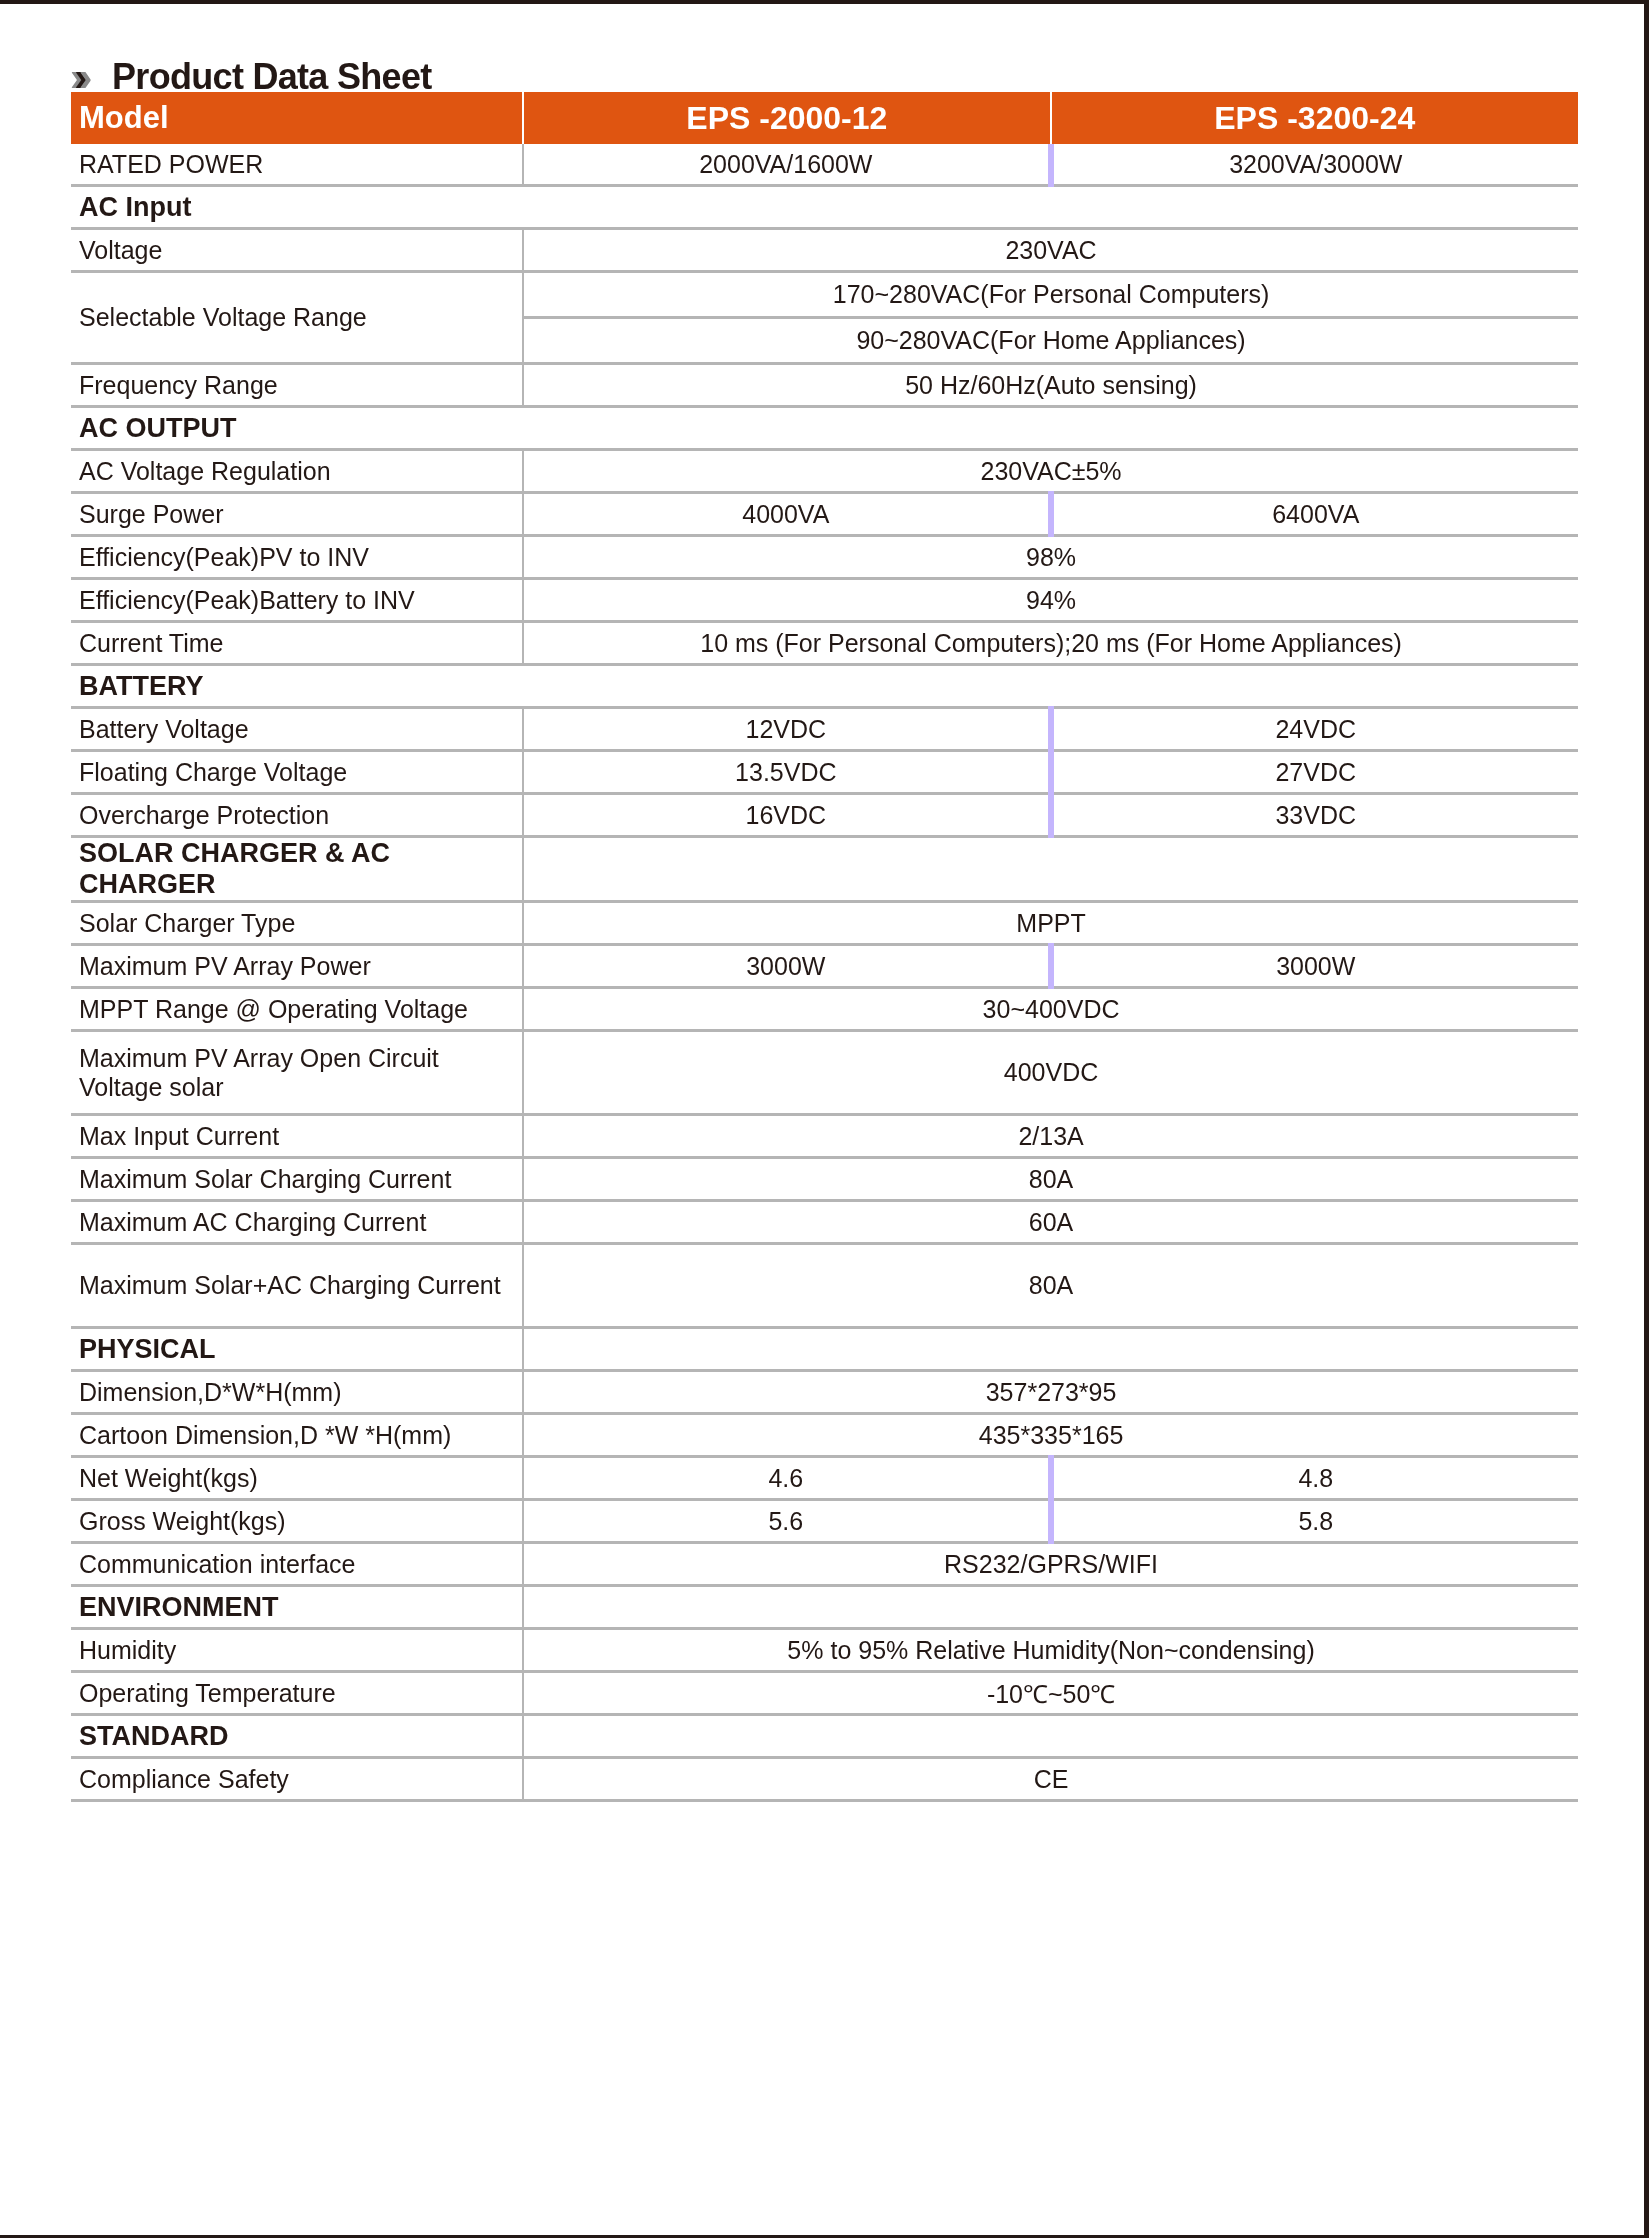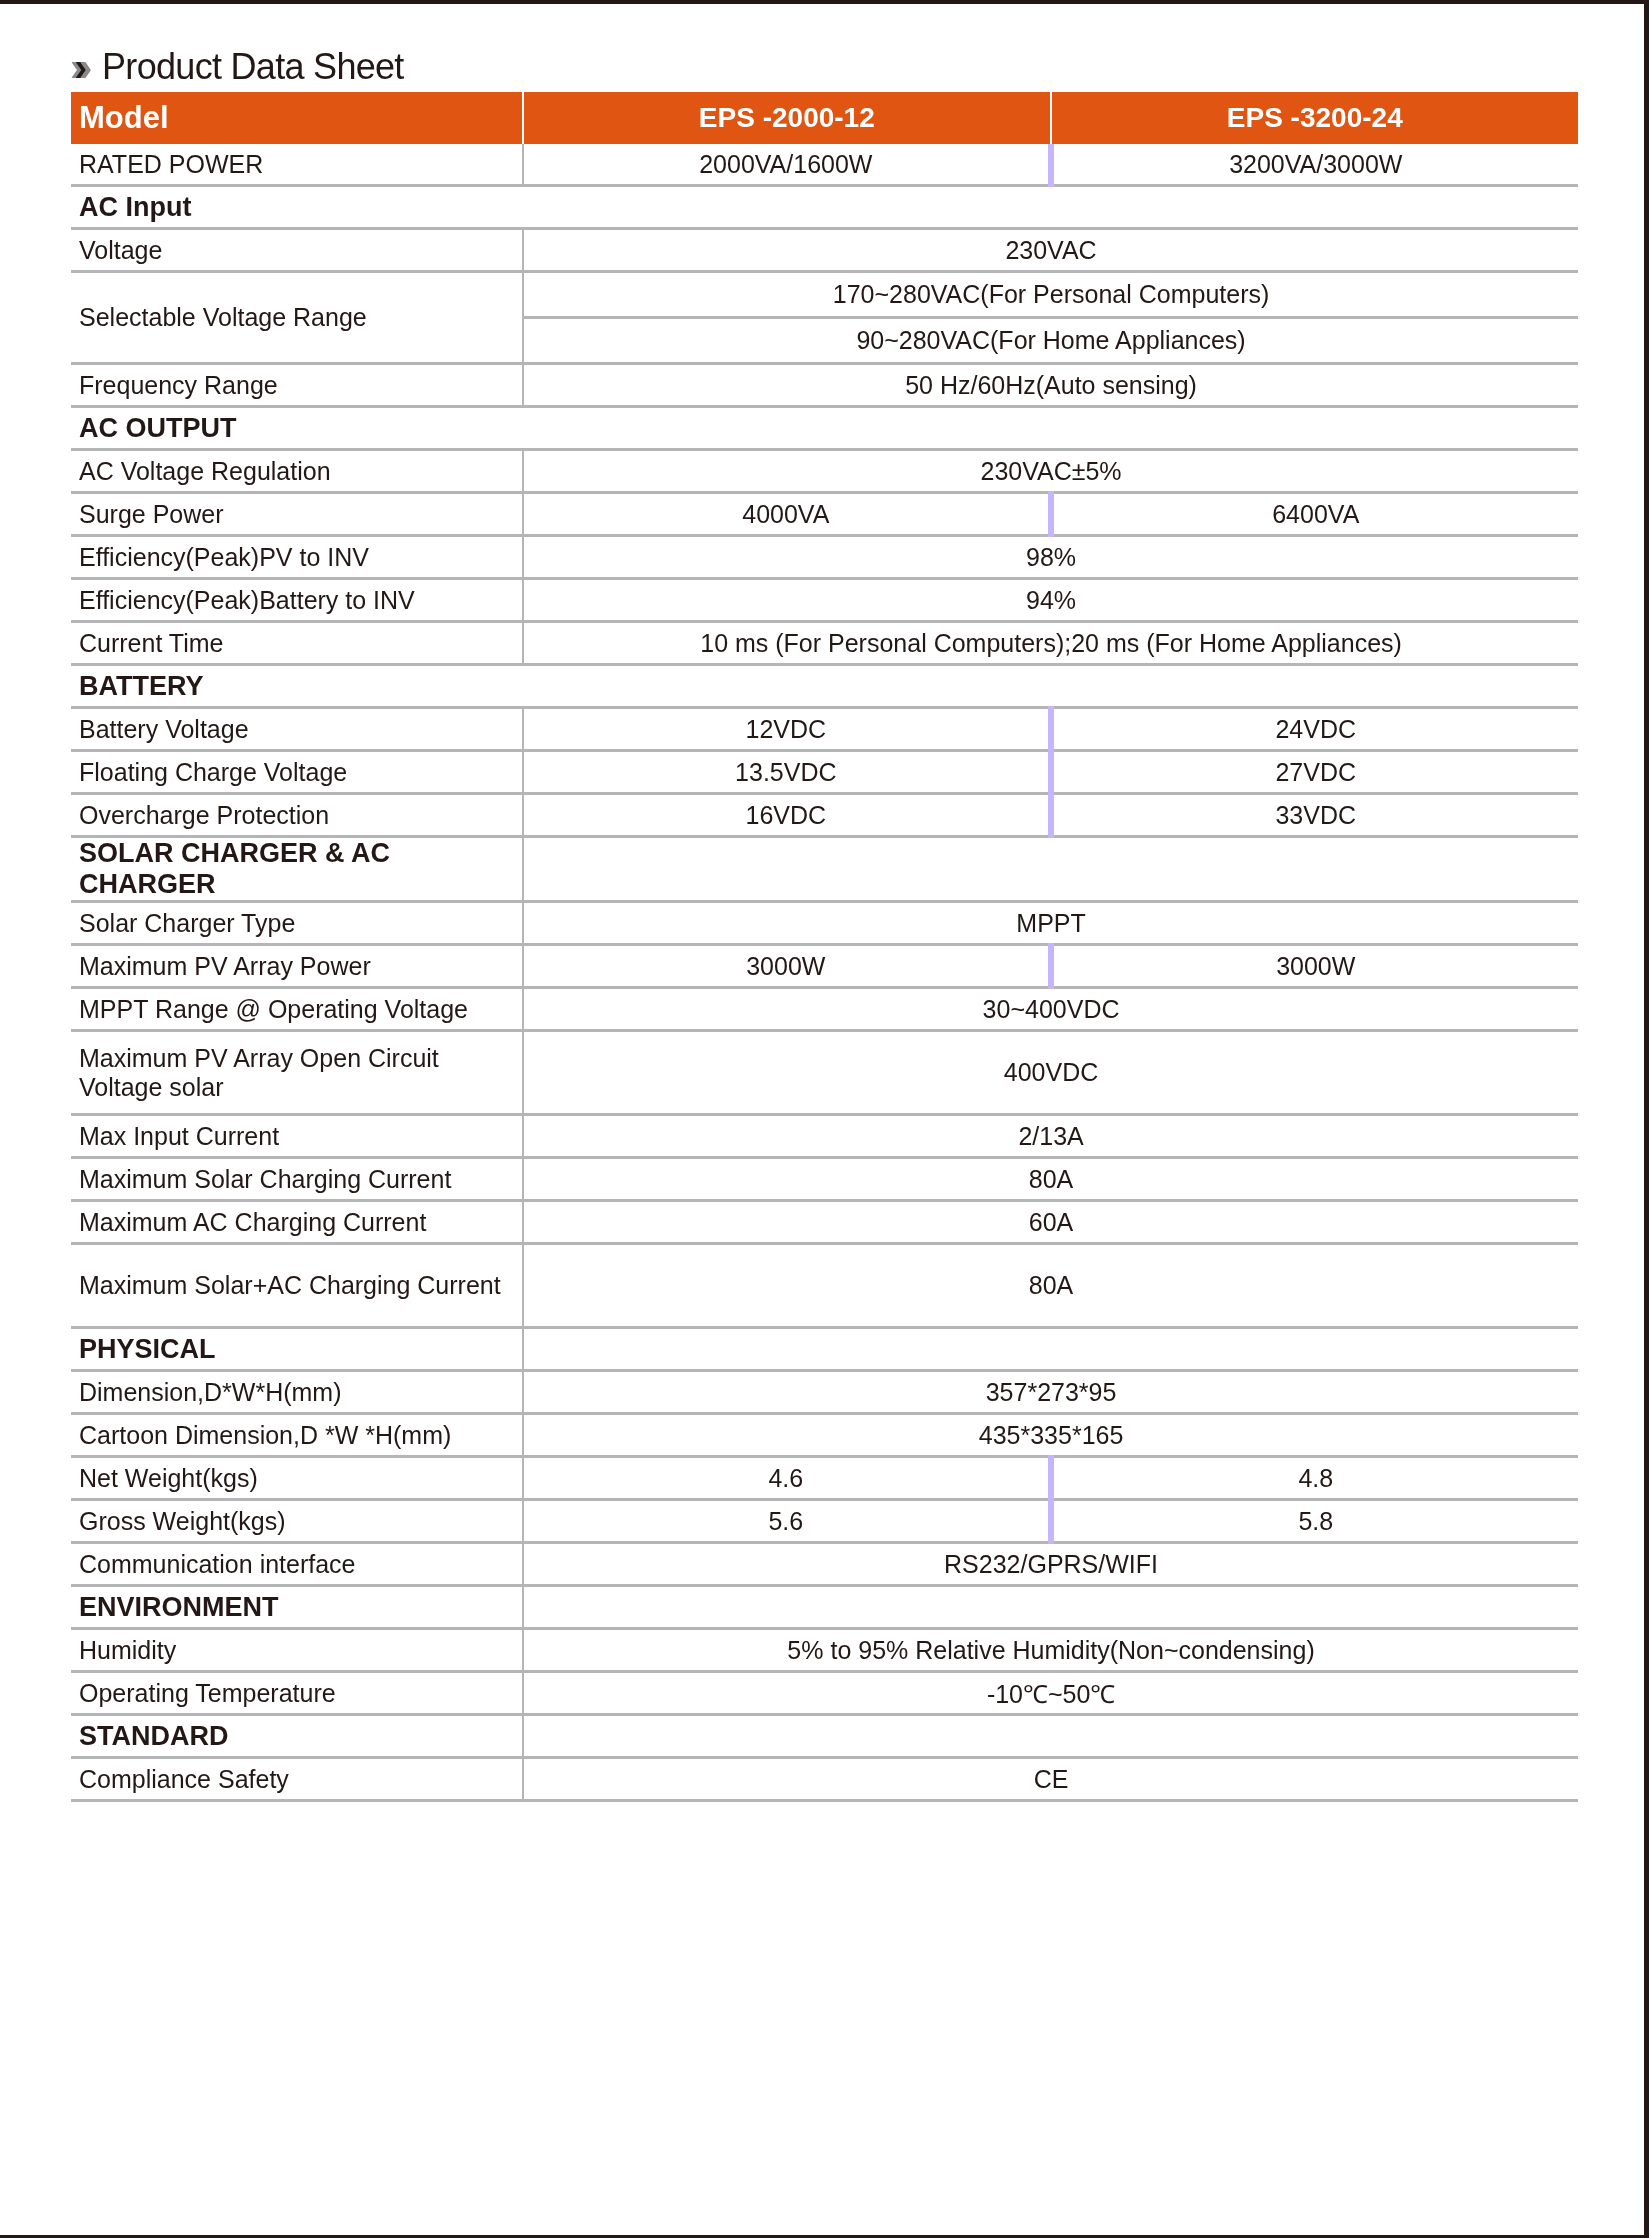--- a/index.html
+++ b/index.html
@@ -2,24 +2,24 @@
 <html style="font-size:10.6px"><head>
 <meta charset="utf-8">
 <style>
   html,body{margin:0;padding:0;background:#fff;}
   body{width:1649px;height:2239px;position:relative;overflow:hidden;
     font-family:"Liberation Sans",sans-serif;color:#231815;
     border-top:4px solid #231815;border-right:5.3px solid #231815;border-bottom:4px solid #231815;box-sizing:border-box;}
   .title{position:absolute;left:70px;top:39px;display:flex;align-items:center;gap:6.7px;}
   .title .chev{font-size:41px;font-weight:bold;color:#8a8a8a;letter-spacing:-9.3px;margin-right:9.3px;line-height:1;}
   .title .chev b{color:#231815;}
-  .title h1{margin:3px;font-size:36px;font-weight:normal;letter-spacing:-0.7px;}
+  .title h1{margin:13px;font-size:36px;font-weight:bold;letter-spacing:-0.7px;}
   table{position:absolute;left:71px;top:88px;width:1507px;border-collapse:collapse;table-layout:fixed;}
   col.c0{width:30%;} col.c1{width:35%;} col.c2{width:35%;}
-  thead th{background:#df5511;color:#fff;height:52px;font-size:28px;font-weight:bold;
+  thead th{background:#df5511;color:#fff;height:52px;font-size:32px;font-weight:bold;
     border-right:2px solid #fff;padding:0 8px;}
   thead th:last-child{border-right:none;}
   thead th.model{text-align:left;font-size:31px;}
   td{border-bottom:3.3px solid #b5b5b5;font-size:25px;padding:0 8px;height:40px;vertical-align:middle;}
   td.val{text-align:center;}
   td.lab{border-right:2px solid #b5b5b5;}
   td.val.split{border-right:6px solid #c4b5fd;}
   tr.section td{font-weight:bold;font-size:27px;}
   tr.section td.lab.noline{border-right:none;}
   tr.tall td{height:81px;}

